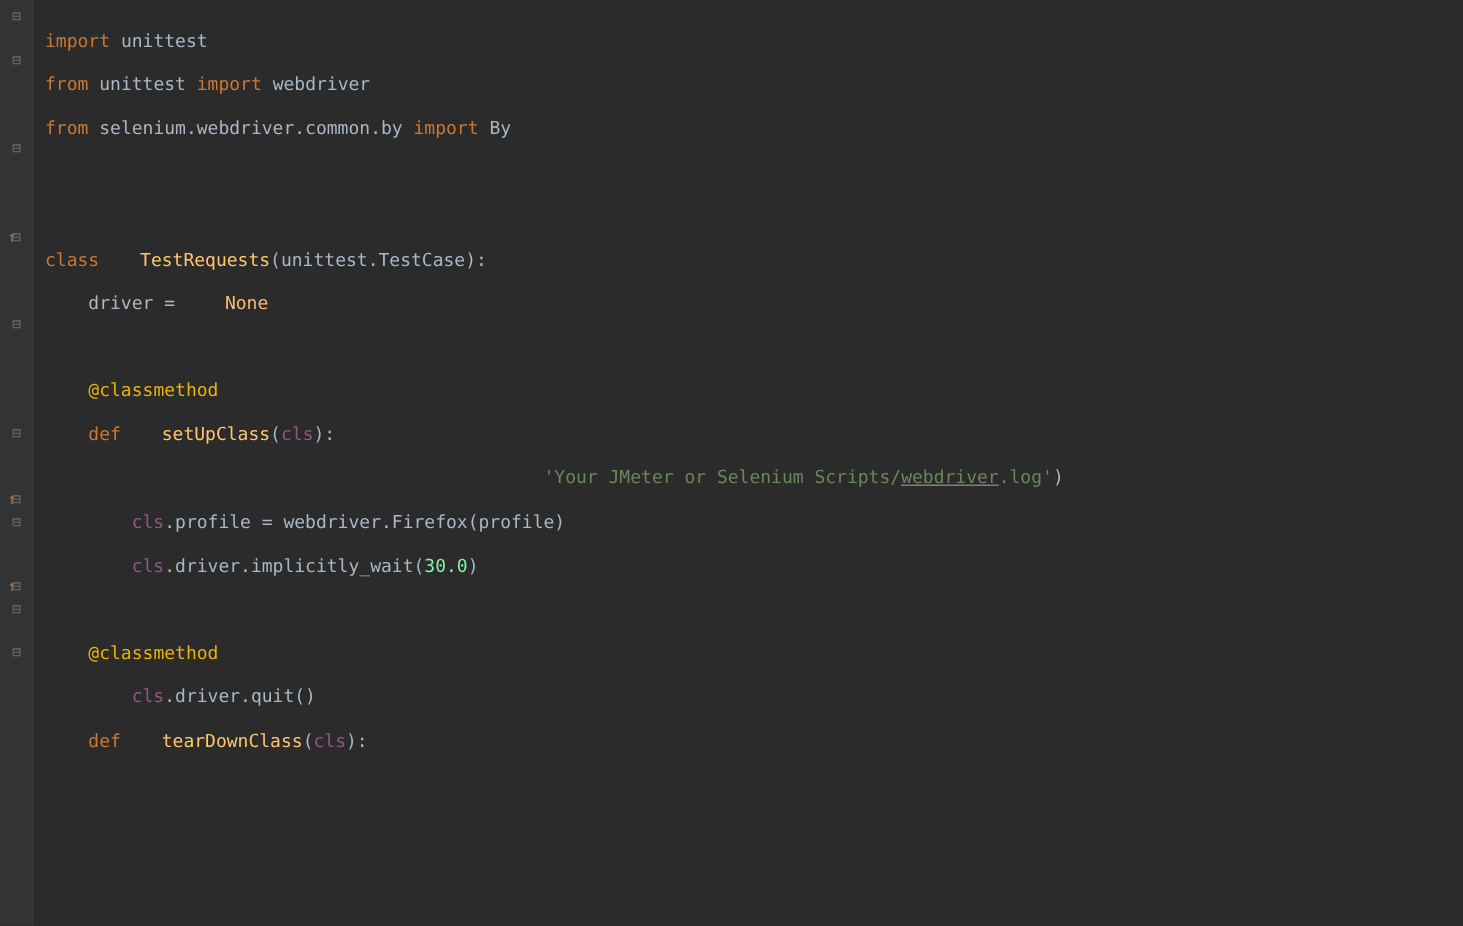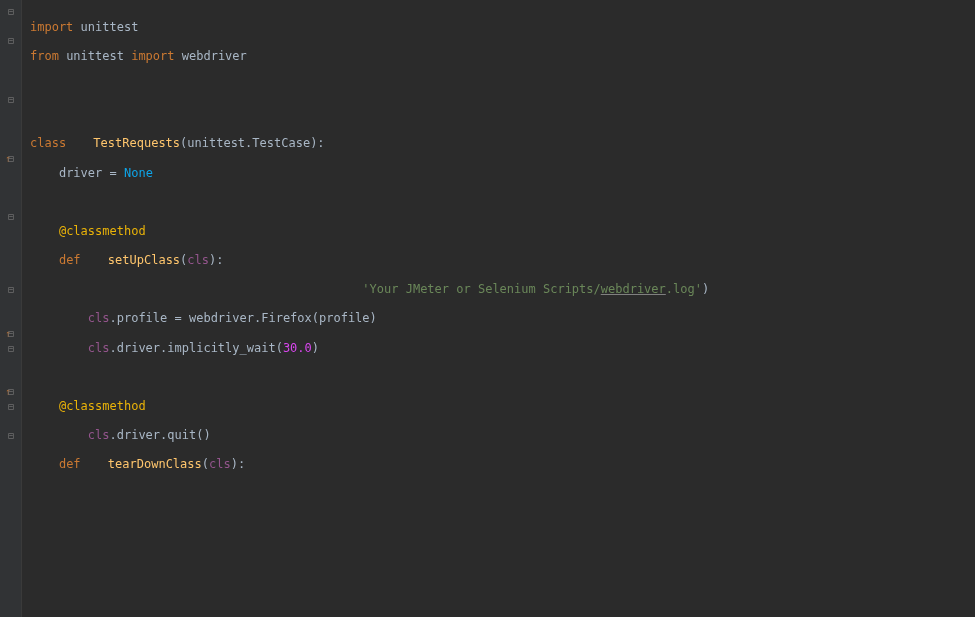--- a/index.html
+++ b/index.html
@@ -31,22 +31,22 @@
     overflow:hidden;
   }
   .line { height:14.6px; }
   
   .kw   { color:#cb7932; }
   .name { color:#a9b7c6; }
   .fn   { color:#ffc66d;margin-left:20px; }          
   .deco { color:#eab308; }          
   .self { color:#94558d; }          
   .str  { color:#6a8759; }
-  .num  { color:#d946ef; }
-  .none { color:#0ea5e9; }
+  .num  { color:#86efac; }
+  .none { color:#fdba74;margin-left:26px; }
   .op   { color:#a9b7c6; }
   .und  { text-decoration:underline; text-decoration-color:#808080; }
 </style>
 </head>
 <body>
 
 <div class="gutter">
   <span class="gutter-mark fold" style="top:5px;">⊟</span>
   <span class="gutter-mark fold" style="top:34px;">⊟</span>
   <span class="gutter-mark fold" style="top:93px;">⊟</span>
@@ -59,20 +59,21 @@
   <span class="gutter-mark fold" style="top:342px;">⊟</span>
   <span class="gutter-mark arrow-up" style="top:385px;left:-3px;">↑</span>
   <span class="gutter-mark fold" style="top:385px;">⊟</span>
   <span class="gutter-mark fold" style="top:400px;">⊟</span>
   <span class="gutter-mark fold" style="top:429px;">⊟</span>
 </div>
 
 <div class="code">
 <div class="line"><span class="kw">import</span> <span class="name">unittest</span></div>
 <div class="line"><span class="kw">from</span> <span class="name">unittest</span> <span class="kw">import</span> <span class="name">webdriver</span></div>
+<div class="line"><span class="kw">from</span> <span class="name">selenium.webdriver.common.by</span> <span class="kw">import</span> <span class="name">By</span></div>
 <div class="line"></div>
 <div class="line"></div>
 <div class="line"><span class="kw">class</span> <span class="fn">TestRequests</span><span class="op">(</span><span class="name">unittest.TestCase</span><span class="op">):</span></div>
 <div class="line">    <span class="name">driver</span> = <span class="none">None</span></div>
 <div class="line"></div>
 <div class="line">    <span class="deco">@classmethod</span></div>
 <div class="line">    <span class="kw">def</span> <span class="fn">setUpClass</span><span class="op">(</span><span class="self">cls</span><span class="op">):</span></div>
 <div class="line">                                              <span class="str">'Your JMeter or Selenium Scripts/</span><span class="str und">webdriver</span><span class="str">.log'</span><span class="op">)</span></div>
 <div class="line">        <span class="self">cls</span><span class="name">.profile = webdriver.Firefox(profile)</span></div>
 <div class="line">        <span class="self">cls</span><span class="name">.driver.implicitly_wait(</span><span class="num">30.0</span><span class="op">)</span></div>

